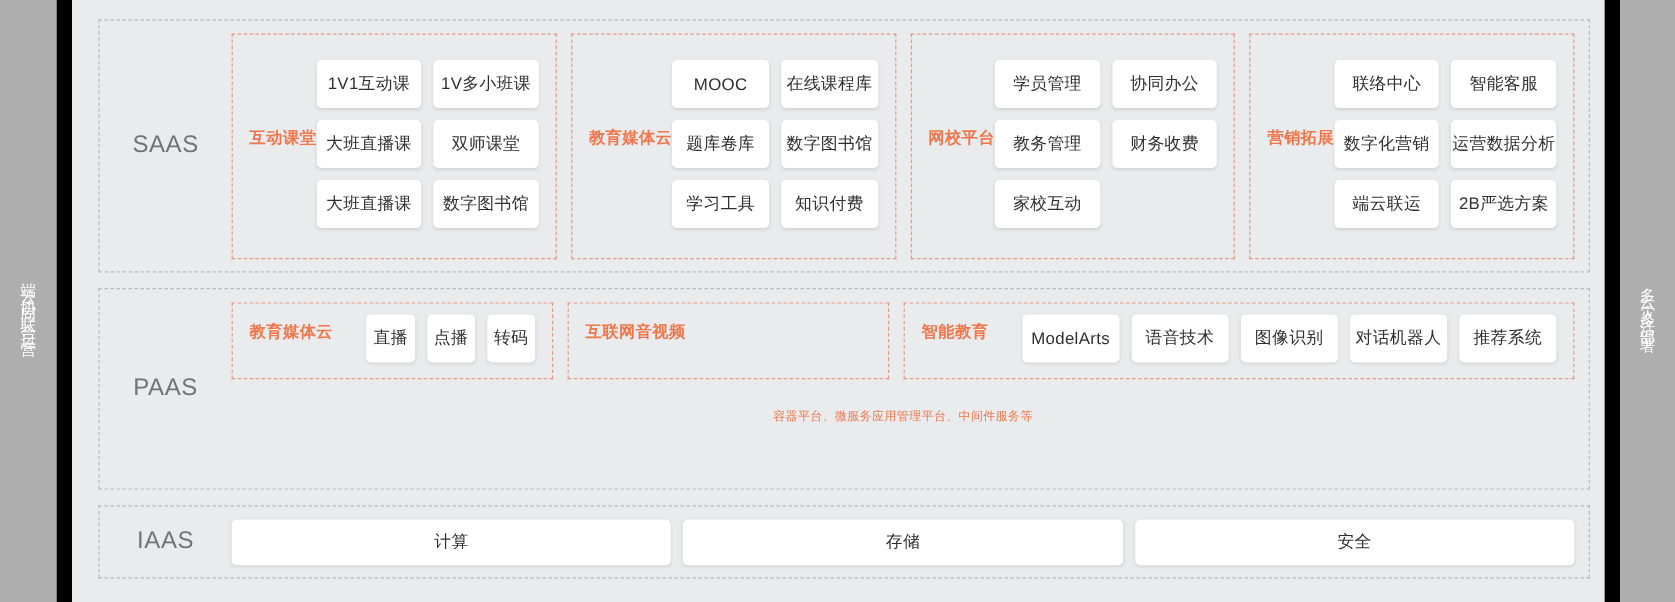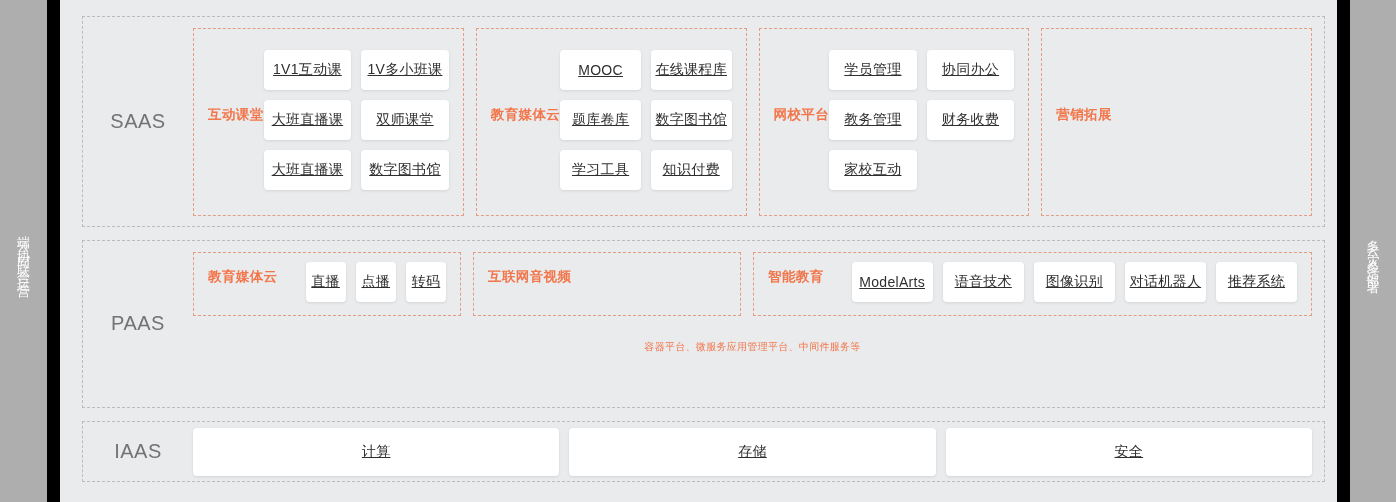--- a/index.html
+++ b/index.html
@@ -148,50 +148,49 @@
     border-radius: 4px;
     height: 40px;
     display: flex;
     align-items: center;
     justify-content: center;
     font-size: 14px;
     color: #2f2f2f;
     box-shadow: 0 1px 3px rgba(0,0,0,0.10);
     white-space: nowrap;
     letter-spacing: 0.3px;
-    text-decoration: underline;
   }
 
   
   .paas-group .card-row {
     display: flex;
     gap: 10px;
     width: 100%;
-    justify-content: space-between;
+    justify-content: flex-end;
     margin-left: 28px;
   }
   .paas-group .card {
     flex: 1 1 0;
     min-width: 0;
   }
   .paas-group-media { flex: 0 0 268px; }
   .paas-group-rtc   { flex: 0 0 268px; }
   .paas-group-ai    { flex: 1 1 auto; }
 
   
   .iaas-row {
     display: flex;
     gap: 10px;
     flex: 1 1 auto;
     align-items: center;
     padding: 0 12px 0 0;
   }
   .iaas-row .card {
     flex: 1 1 0;
-    height: 48px;
+    height: 38px;
   }
 </style>
 </head>
 <body>
 
 <div id="page">
 
   <div class="rail rail-left">
     <div class="rail-text">端云协同联合运营</div>
   </div>
@@ -234,20 +233,28 @@
             <div class="card">学员管理</div>
             <div class="card">协同办公</div>
             <div class="card">教务管理</div>
             <div class="card">财务收费</div>
             <div class="card">家校互动</div>
           </div>
         </div>
 
         <div class="group saas-group">
           <div class="group-title">营销拓展</div>
+          <div class="card-grid">
+            <div class="card">联络中心</div>
+            <div class="card">智能客服</div>
+            <div class="card">数字化营销</div>
+            <div class="card">运营数据分析</div>
+            <div class="card">端云联运</div>
+            <div class="card">2B严选方案</div>
+          </div>
         </div>
 
       </div>
     </div>
 
     <div class="layer layer-paas">
       <div class="layer-label">PAAS</div>
       <div class="paas-stack">
         <div class="paas-groups">
 

